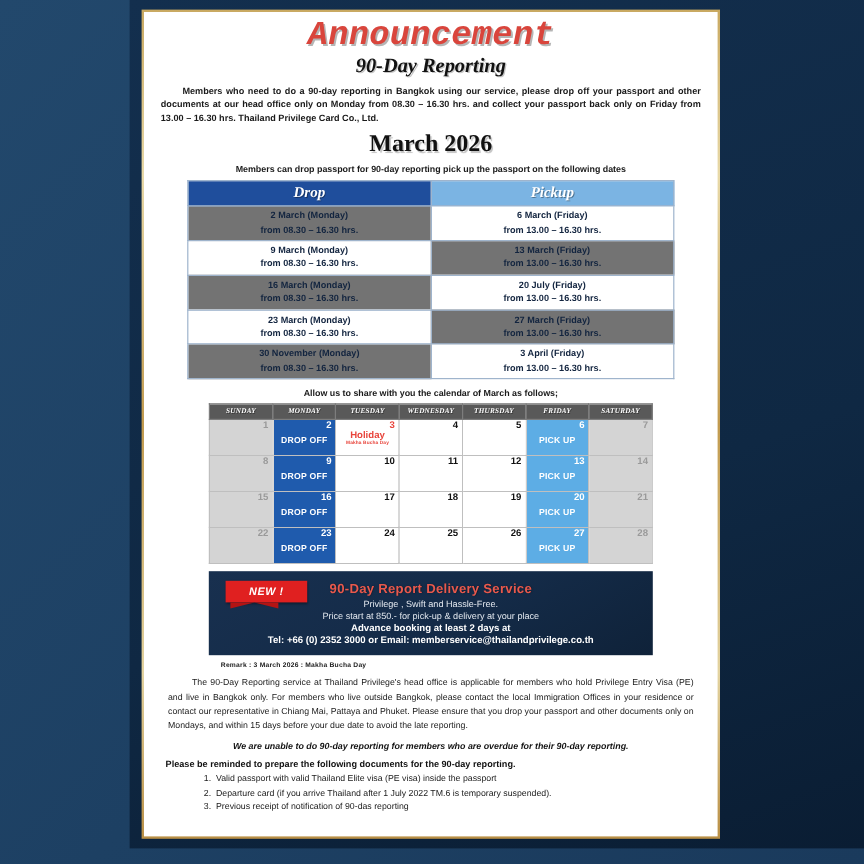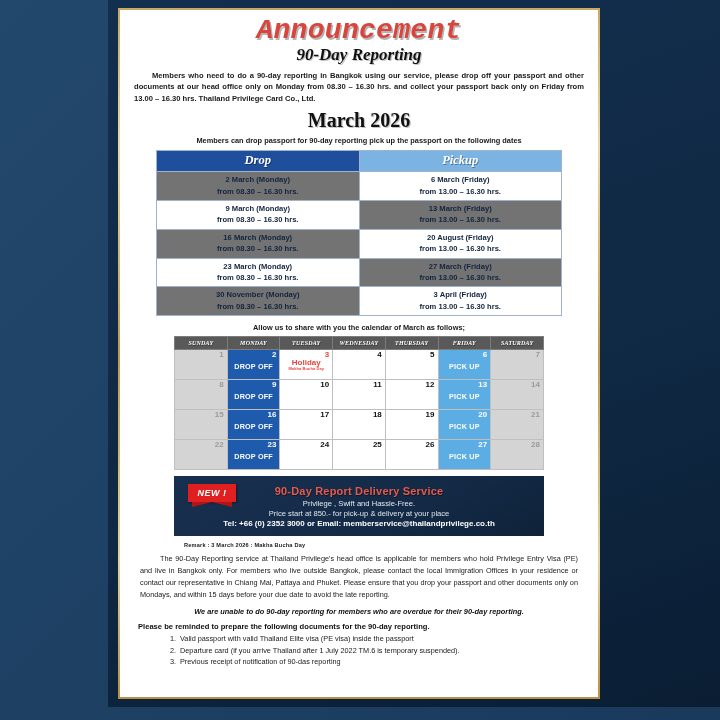--- a/index.html
+++ b/index.html
@@ -215,21 +215,21 @@
     margin: 6px 42px 0 42px;
     background: linear-gradient(150deg,#18304f 0%,#142b48 55%,#0f2239 100%);
     position: relative;
     padding: 9px 8px 8px 8px;
     text-align: center;
     min-height: 60px;
   }
   .newtag {
     position: absolute;
     left: 14px; top: 8px;
-    width: 48px;
+    width: 68px;
   }
   .newtag .rib {
     background: #e02020;
     color: #fff;
     font-size: 9px;
     font-weight: bold;
     font-style: italic;
     letter-spacing: 0.5px;
     padding: 4px 0 4px 0;
     text-align: center;
@@ -342,21 +342,21 @@
                   <div>13 March (Friday)</div>
                   <div>from 13.00 – 16.30 hrs.</div>
                 </td>
               </tr>
               <tr>
                 <td class="tint">
                   <div>16 March (Monday)</div>
                   <div>from 08.30 – 16.30 hrs.</div>
                 </td>
                 <td class="plain">
-                  <div>20 August (Friday)</div>
+                  <div>20 July (Friday)</div>
                   <div>from 13.00 – 16.30 hrs.</div>
                 </td>
               </tr>
               <tr>
                 <td class="plain">
                   <div>23 March (Monday)</div>
                   <div>from 08.30 – 16.30 hrs.</div>
                 </td>
                 <td class="tint">
                   <div>27 March (Friday)</div>
@@ -499,20 +499,21 @@
   </div>
 
   <div class="promo">
     <div class="newtag">
       <div class="rib">NEW !</div>
       <div class="tail"></div>
     </div>
     <div class="promo-title">90-Day Report Delivery Service</div>
     <div class="promo-l1">Privilege , Swift and Hassle-Free.</div>
     <div class="promo-l2">Price start at 850.- for pick-up &amp; delivery at your place</div>
+    <div class="promo-l3">Advance booking at least 2 days at</div>
     <div class="promo-l4">Tel: +66 (0) 2352 3000 or Email: memberservice@thailandprivilege.co.th</div>
   </div>
 
   <div class="remark">Remark :  3 March 2026 : Makha Bucha Day</div>
 
   <p class="body-par"><span class="ind"></span><span>The 90-Day Reporting service at Thailand Privilege's head office is applicable for members who hold Privilege Entry Visa (PE) and live in Bangkok only. For members who live outside Bangkok, please contact the local Immigration Offices in your residence or contact our representative in Chiang Mai, Pattaya and Phuket. Please ensure that you drop your passport and other documents only on Mondays, and within 15 days before your due date to avoid the late reporting.</span></p>
 
   <div class="warn">We are unable to do 90-day reporting for members who are overdue for their 90-day reporting.</div>
 
   <div class="prep">Please be reminded to prepare the following documents for the 90-day reporting.</div>

